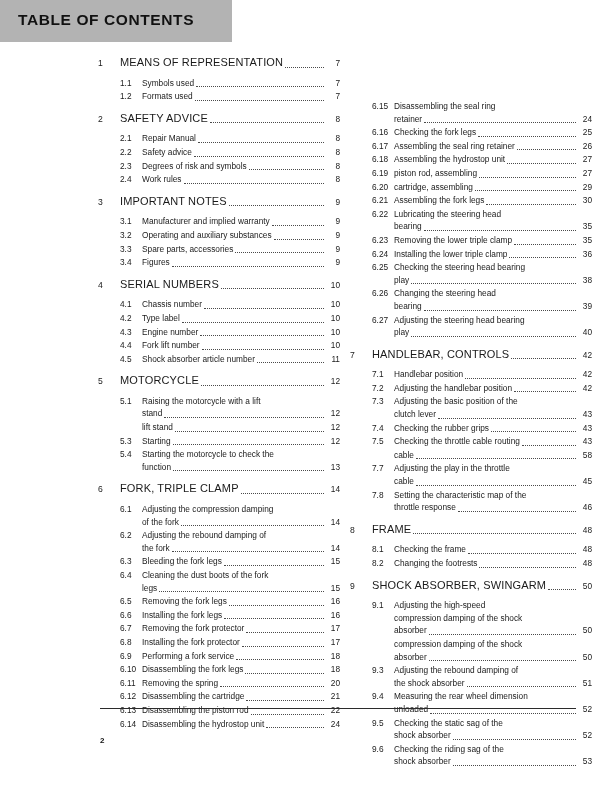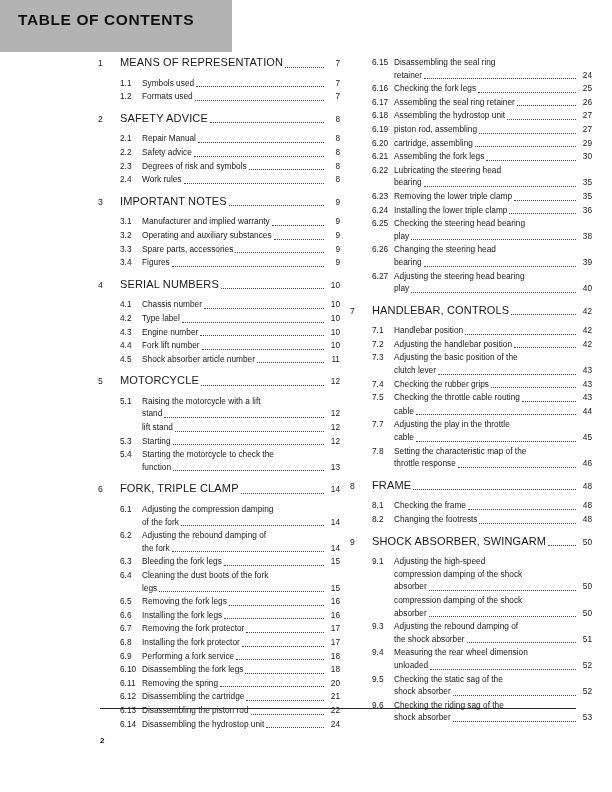--- a/index.html
+++ b/index.html
@@ -15,21 +15,21 @@
     color: #1a1a1a;
     overflow: hidden;
   }
 
   
   #header-band {
     position: absolute;
     left: 0;
     top: 0;
     width: 232px;
-    height: 52px;
+    height: 42px;
     background: #b3b3b3;
   }
   #header-title {
     position: absolute;
     left: 18px;
     top: 11px;
     font-size: 15.5px;
     font-weight: bold;
     letter-spacing: 0.6px;
     color: #111111;
@@ -43,21 +43,21 @@
     top: 56px;
     width: 612px;
     height: 616px;
   }
   .toc-column {
     position: absolute;
     top: 0;
     width: 242px;
   }
   #toc-column-left  { left: 98px; }
-  #toc-column-right { left: 350px; }
+  #toc-column-right { left: 350px; margin-top: 44px; }
 
   
   .toc-entry {
     position: relative;
     width: 100%;
   }
   .toc-entry.chapter {
     margin-top: 9px;
     margin-bottom: 7px;
   }
@@ -686,21 +686,21 @@
           <span class="label">Checking the throttle cable routing</span>
           <span class="leader"></span>
           <span class="pageno">43</span>
         </div>
       </div>
       <div class="toc-entry section">
         <div class="entry-line cont">
           <span class="label-indent"></span>
           <span class="label">cable</span>
           <span class="leader"></span>
-          <span class="pageno">44</span>
+          <span class="pageno">58</span>
         </div>
       </div>
       <div class="toc-entry section">
         <div class="entry-line">
           <span class="num">7.7</span>
           <span class="label">Adjusting the play in the throttle</span>
           <span class="leader nodots"></span>
           <span class="pageno"></span>
         </div>
         <div class="entry-line cont">

